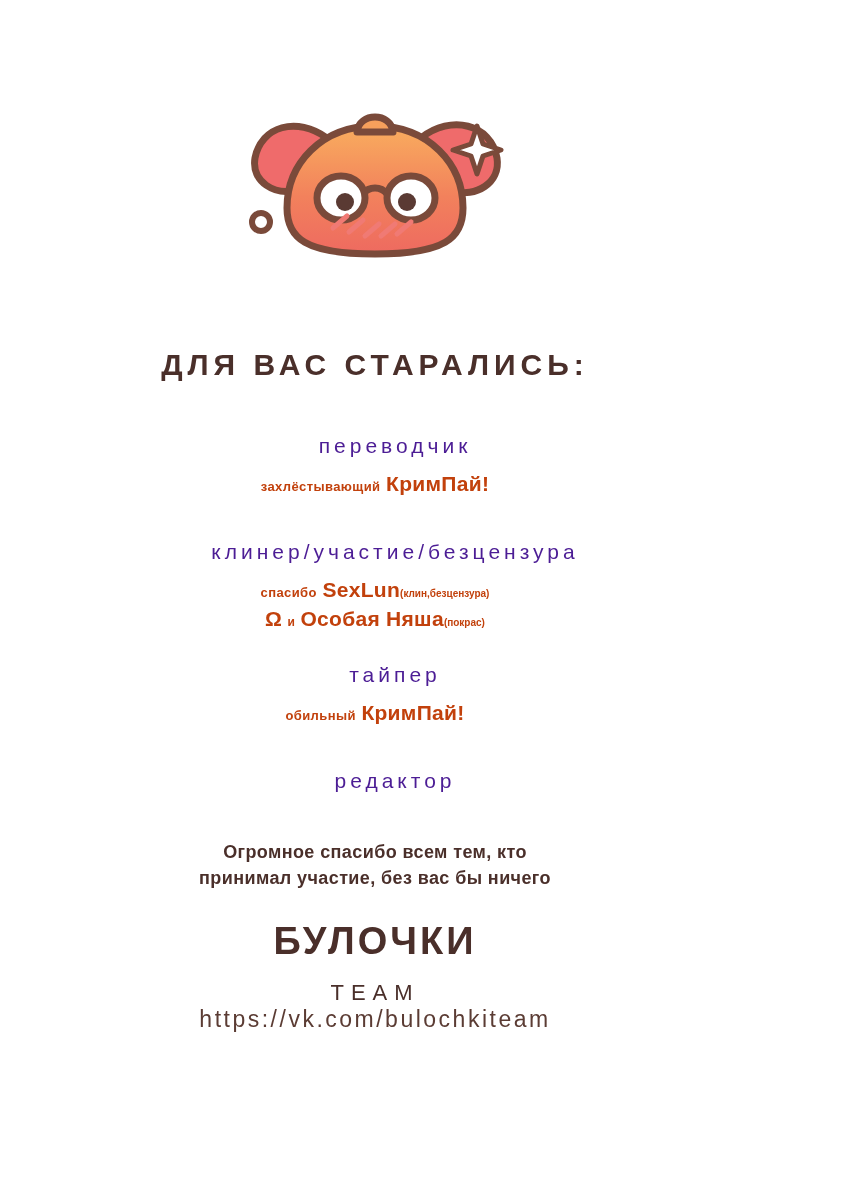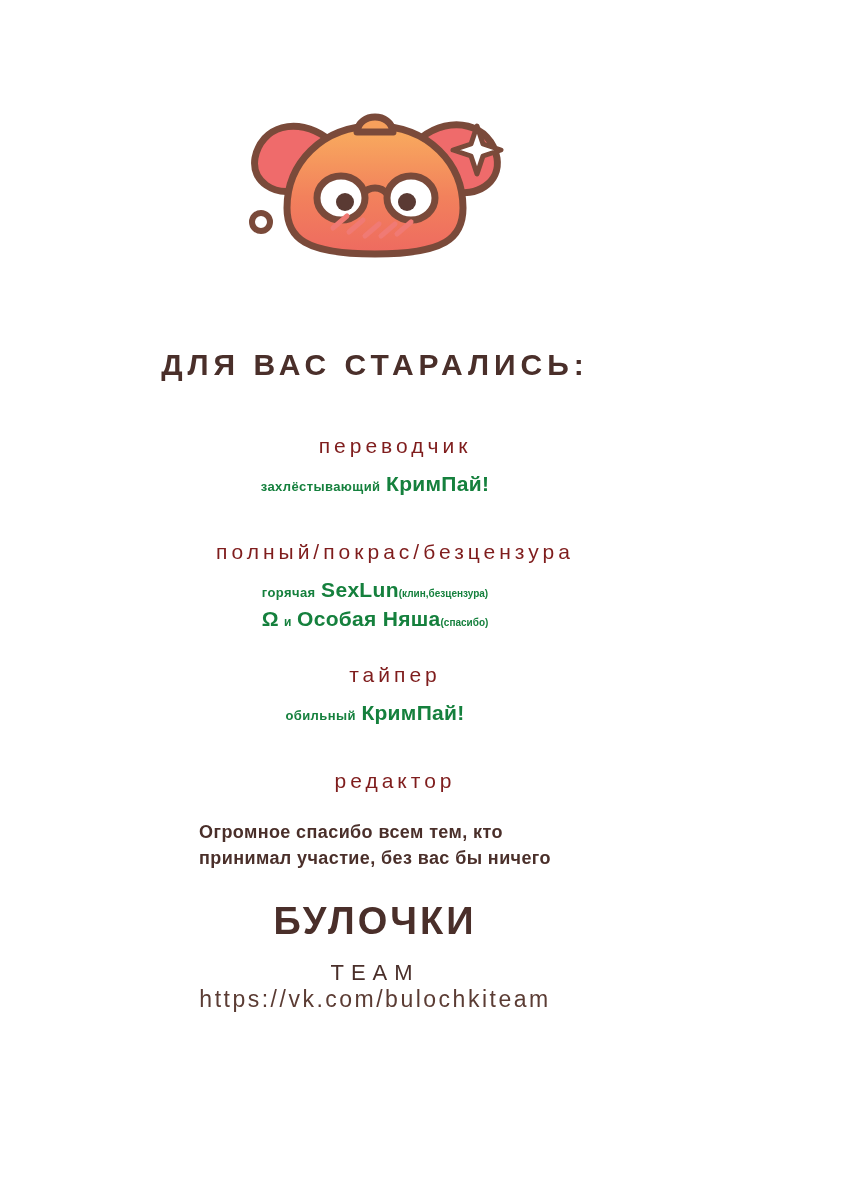--- a/index.html
+++ b/index.html
@@ -53,28 +53,28 @@
     flex-direction: column;
     align-items: center;
   }
   .role-block {
     width: 100%;
     text-align: center;
   }
   .role-title {
     font-size: 21px;
     letter-spacing: 4px;
-    color: #7f1d1d;
+    color: #4c1d95;
     font-weight: normal;
     padding-left: 40px;
   }
   .role-names {
     margin-top: 12px;
     font-size: 20px;
-    color: #15803d;
+    color: #c2410c;
   }
   .role-line {
     line-height: 1.35;
   }
   .adj {
     font-size: 13px;
     font-weight: bold;
     letter-spacing: 0.4px;
   }
   .nm {
@@ -93,25 +93,26 @@
   .conj {
     font-size: 12px;
     font-weight: bold;
   }
 
   .gap-lg { height: 42px; }
   .gap-md { height: 30px; }
 
   
   .thanks {
-    margin-top: 26px;
+    margin-top: 46px;
     font-size: 18px;
     font-weight: bold;
     line-height: 1.45;
     color: #4a2f2a;
+    text-align: center;
     letter-spacing: 0.4px;
   }
 
   
   .team-name {
     margin-top: 28px;
     font-size: 38px;
     font-weight: bold;
     letter-spacing: 3px;
     color: #4a2f2a;
@@ -188,30 +189,30 @@
         <div class="role-line">
           <span class="adj">захлёстывающий</span>
           <span class="nm">КримПай!</span>
         </div>
       </div>
     </div>
 
     <div class="gap-lg"></div>
 
     <div class="role-block">
-      <div class="role-title">полный/покрас/безцензура</div>
+      <div class="role-title">клинер/участие/безцензура</div>
       <div class="role-names">
         <div class="role-line">
-          <span class="adj">горячая</span>
+          <span class="adj">спасибо</span>
           <span class="nm">SexLun</span><span class="paren">(клин,безцензура)</span>
         </div>
         <div class="role-line">
           <span class="omega">Ω</span>
           <span class="conj">и</span>
-          <span class="nm">Особая Няша</span><span class="paren">(спасибо)</span>
+          <span class="nm">Особая Няша</span><span class="paren">(покрас)</span>
         </div>
       </div>
     </div>
 
     <div class="gap-md"></div>
 
     <div class="role-block">
       <div class="role-title">тайпер</div>
       <div class="role-names">
         <div class="role-line">

